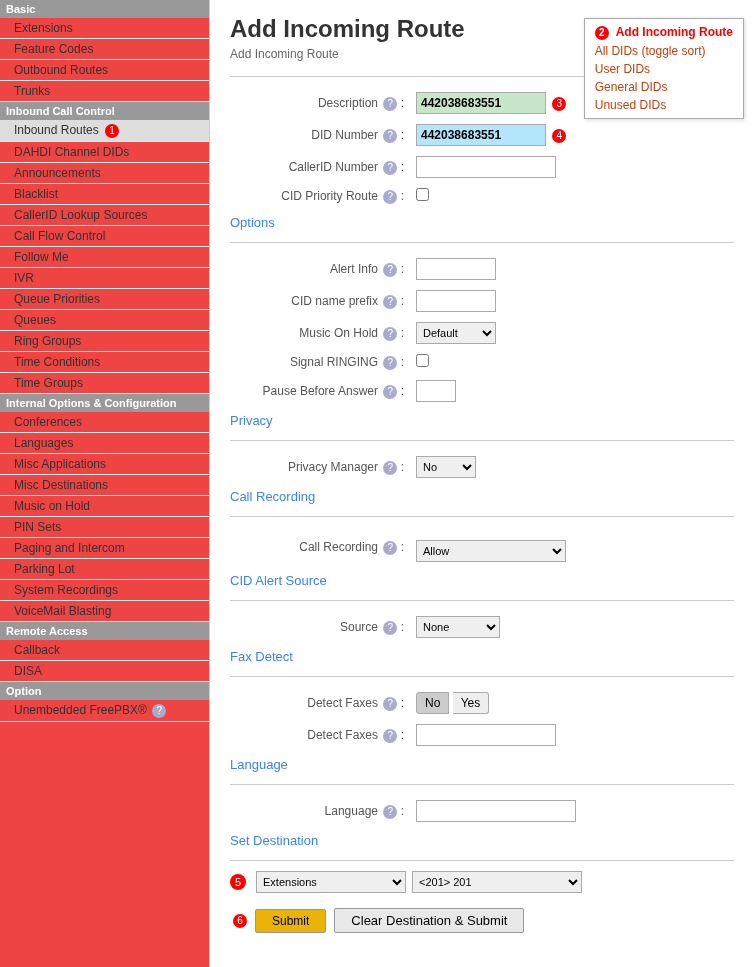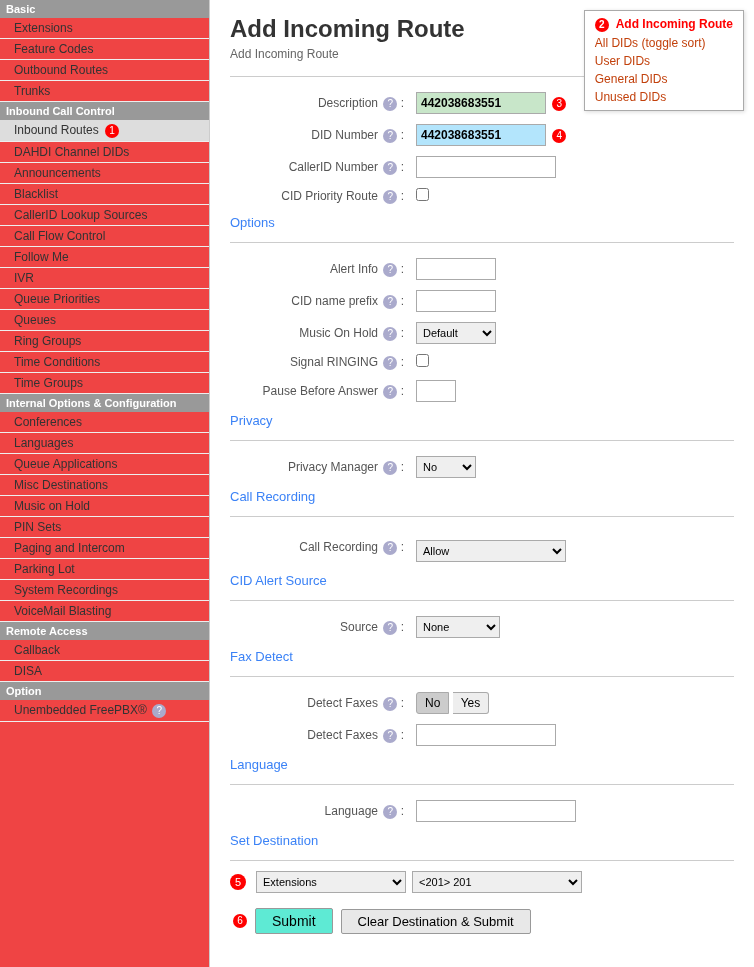--- a/index.html
+++ b/index.html
@@ -166,40 +166,40 @@
       margin-right: 4px;
     }
 
     .button-row {
       display: flex;
       align-items: center;
       gap: 8px;
       margin-top: 15px;
     }
     .btn-submit {
-      background: #5eead4;
+      background: #eab308;
       border: 1px solid #999;
       padding: 4px 16px;
-      font-size: 14px;
+      font-size: 12px;
       cursor: pointer;
       border-radius: 2px;
     }
     .btn-clear {
       background: #e8e8e8;
       border: 1px solid #999;
       padding: 4px 16px;
       font-size: 13px;
       cursor: pointer;
       border-radius: 2px;
     }
 
     
     #top-menu {
       position: absolute;
-      top: 10px;
+      top: 18px;
       right: 10px;
       background: #fff;
       border: 1px solid #aaa;
       padding: 4px 0;
       font-size: 12px;
       min-width: 160px;
       box-shadow: 1px 1px 4px rgba(0,0,0,0.15);
     }
     .top-menu-item {
       padding: 2px 10px;
@@ -248,21 +248,21 @@
   <div class="sidebar-item">IVR</div>
   <div class="sidebar-item">Queue Priorities</div>
   <div class="sidebar-item">Queues</div>
   <div class="sidebar-item">Ring Groups</div>
   <div class="sidebar-item">Time Conditions</div>
   <div class="sidebar-item">Time Groups</div>
 
   <div class="sidebar-section-header">Internal Options &amp; Configuration</div>
   <div class="sidebar-item">Conferences</div>
   <div class="sidebar-item">Languages</div>
-  <div class="sidebar-item">Queue Applications</div>
+  <div class="sidebar-item">Misc Applications</div>
   <div class="sidebar-item">Misc Destinations</div>
   <div class="sidebar-item">Music on Hold</div>
   <div class="sidebar-item">PIN Sets</div>
   <div class="sidebar-item">Paging and Intercom</div>
   <div class="sidebar-item">Parking Lot</div>
   <div class="sidebar-item">System Recordings</div>
   <div class="sidebar-item">VoiceMail Blasting</div>
 
   <div class="sidebar-section-header">Remote Access</div>
   <div class="sidebar-item">Callback</div>

